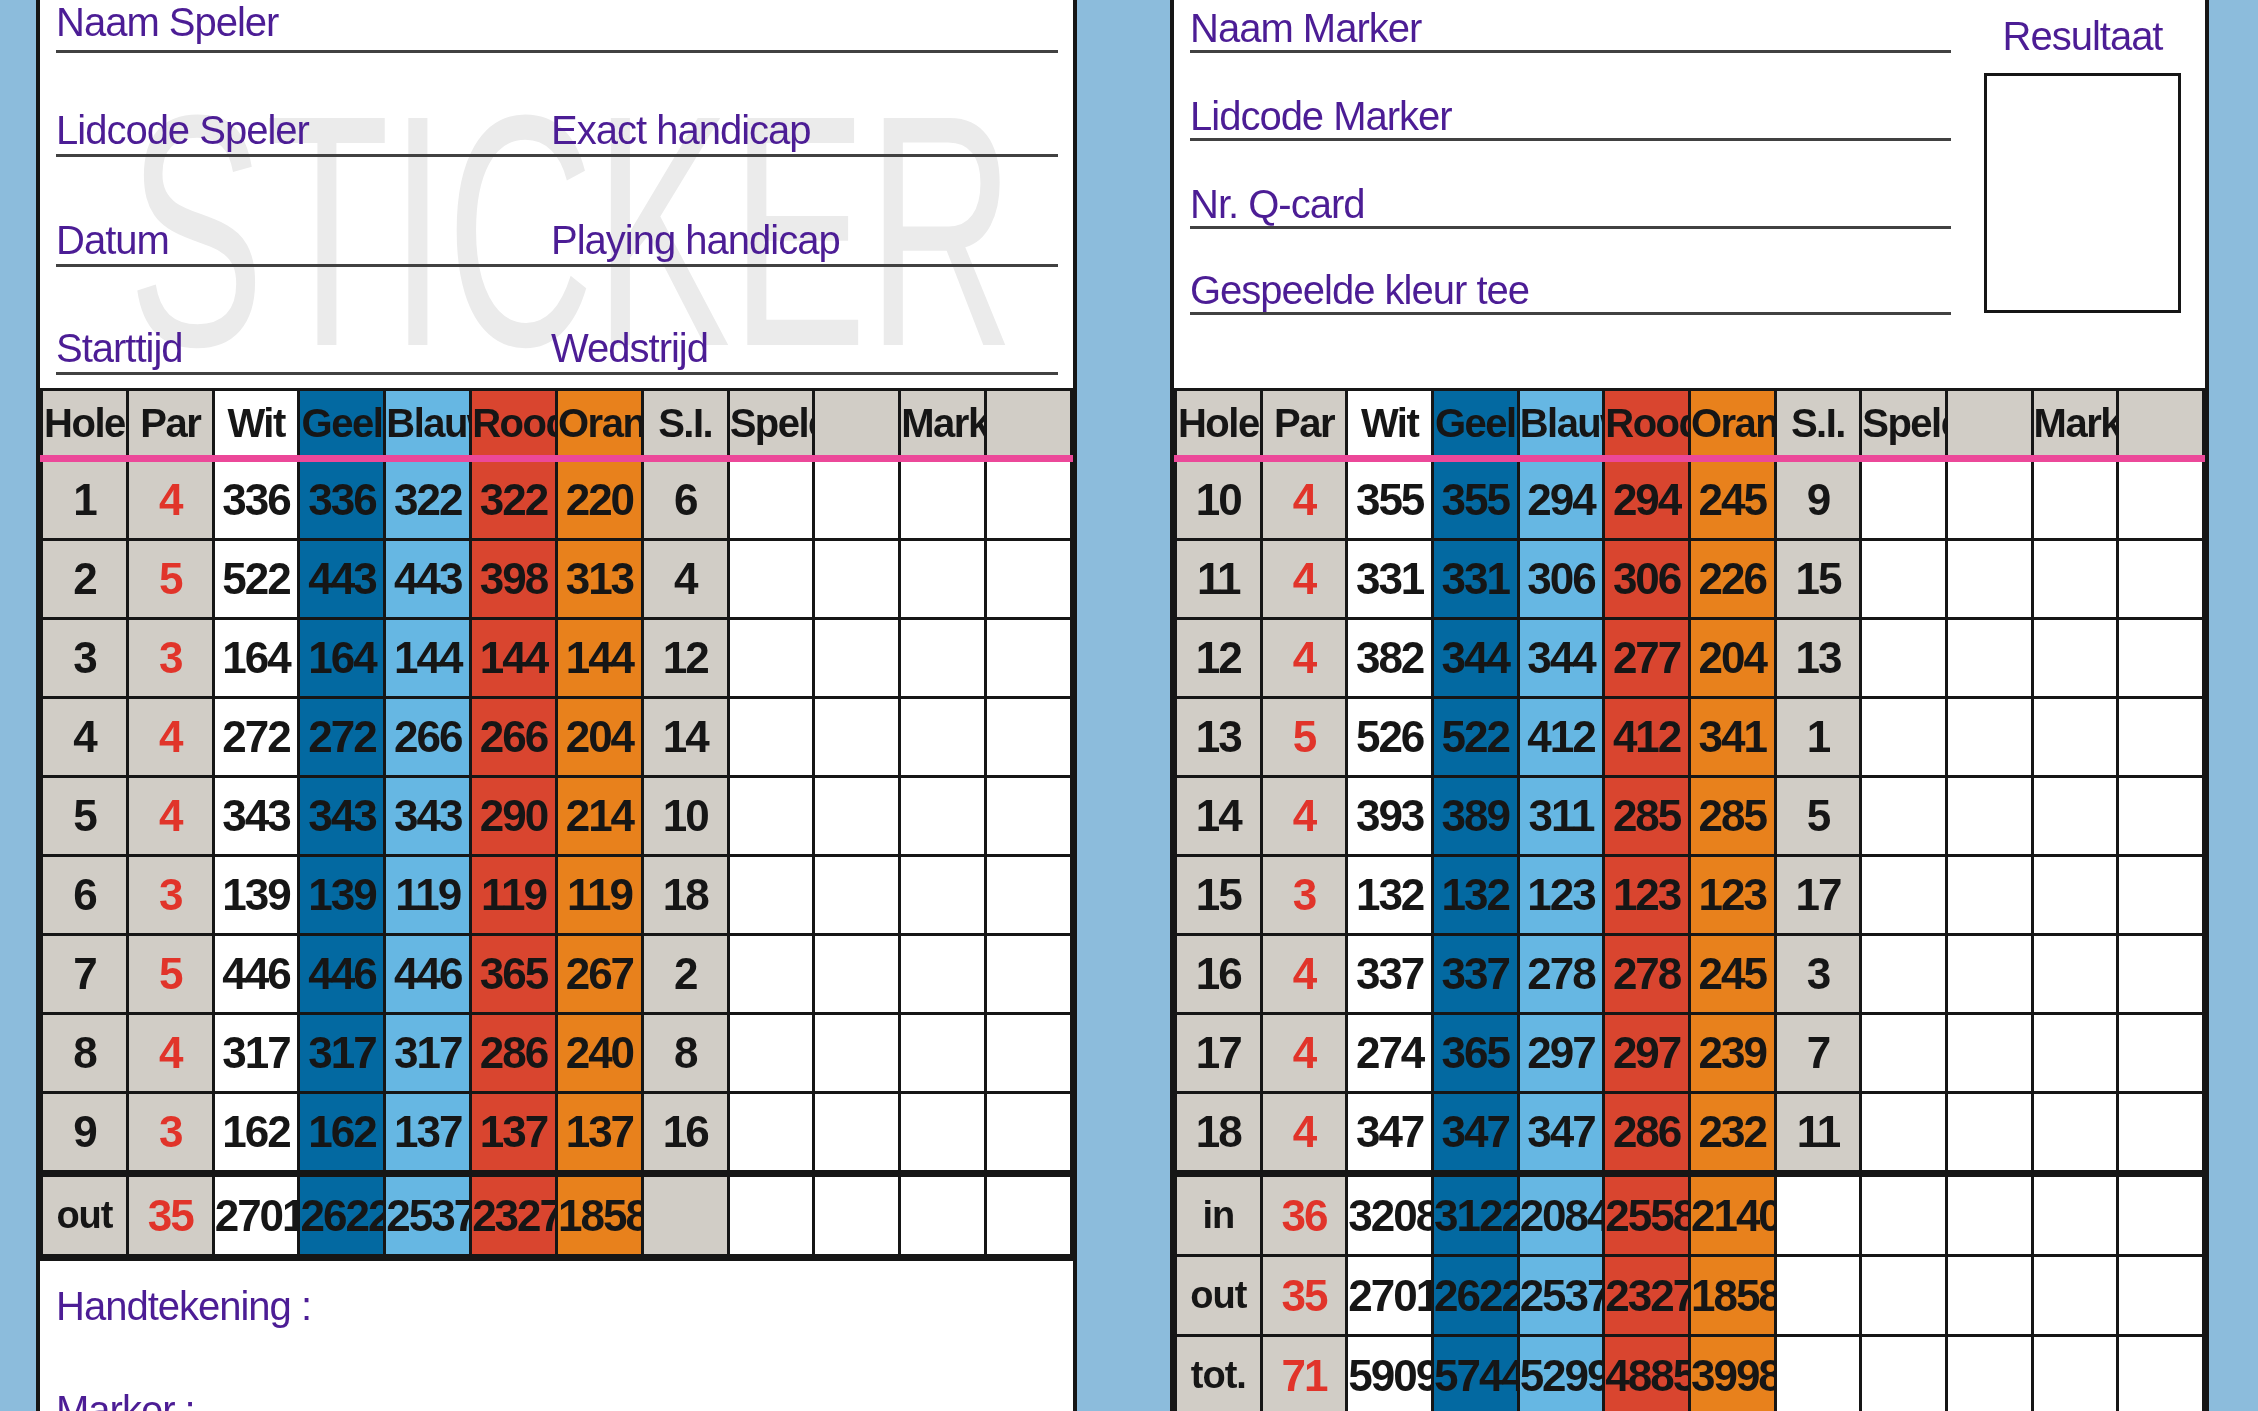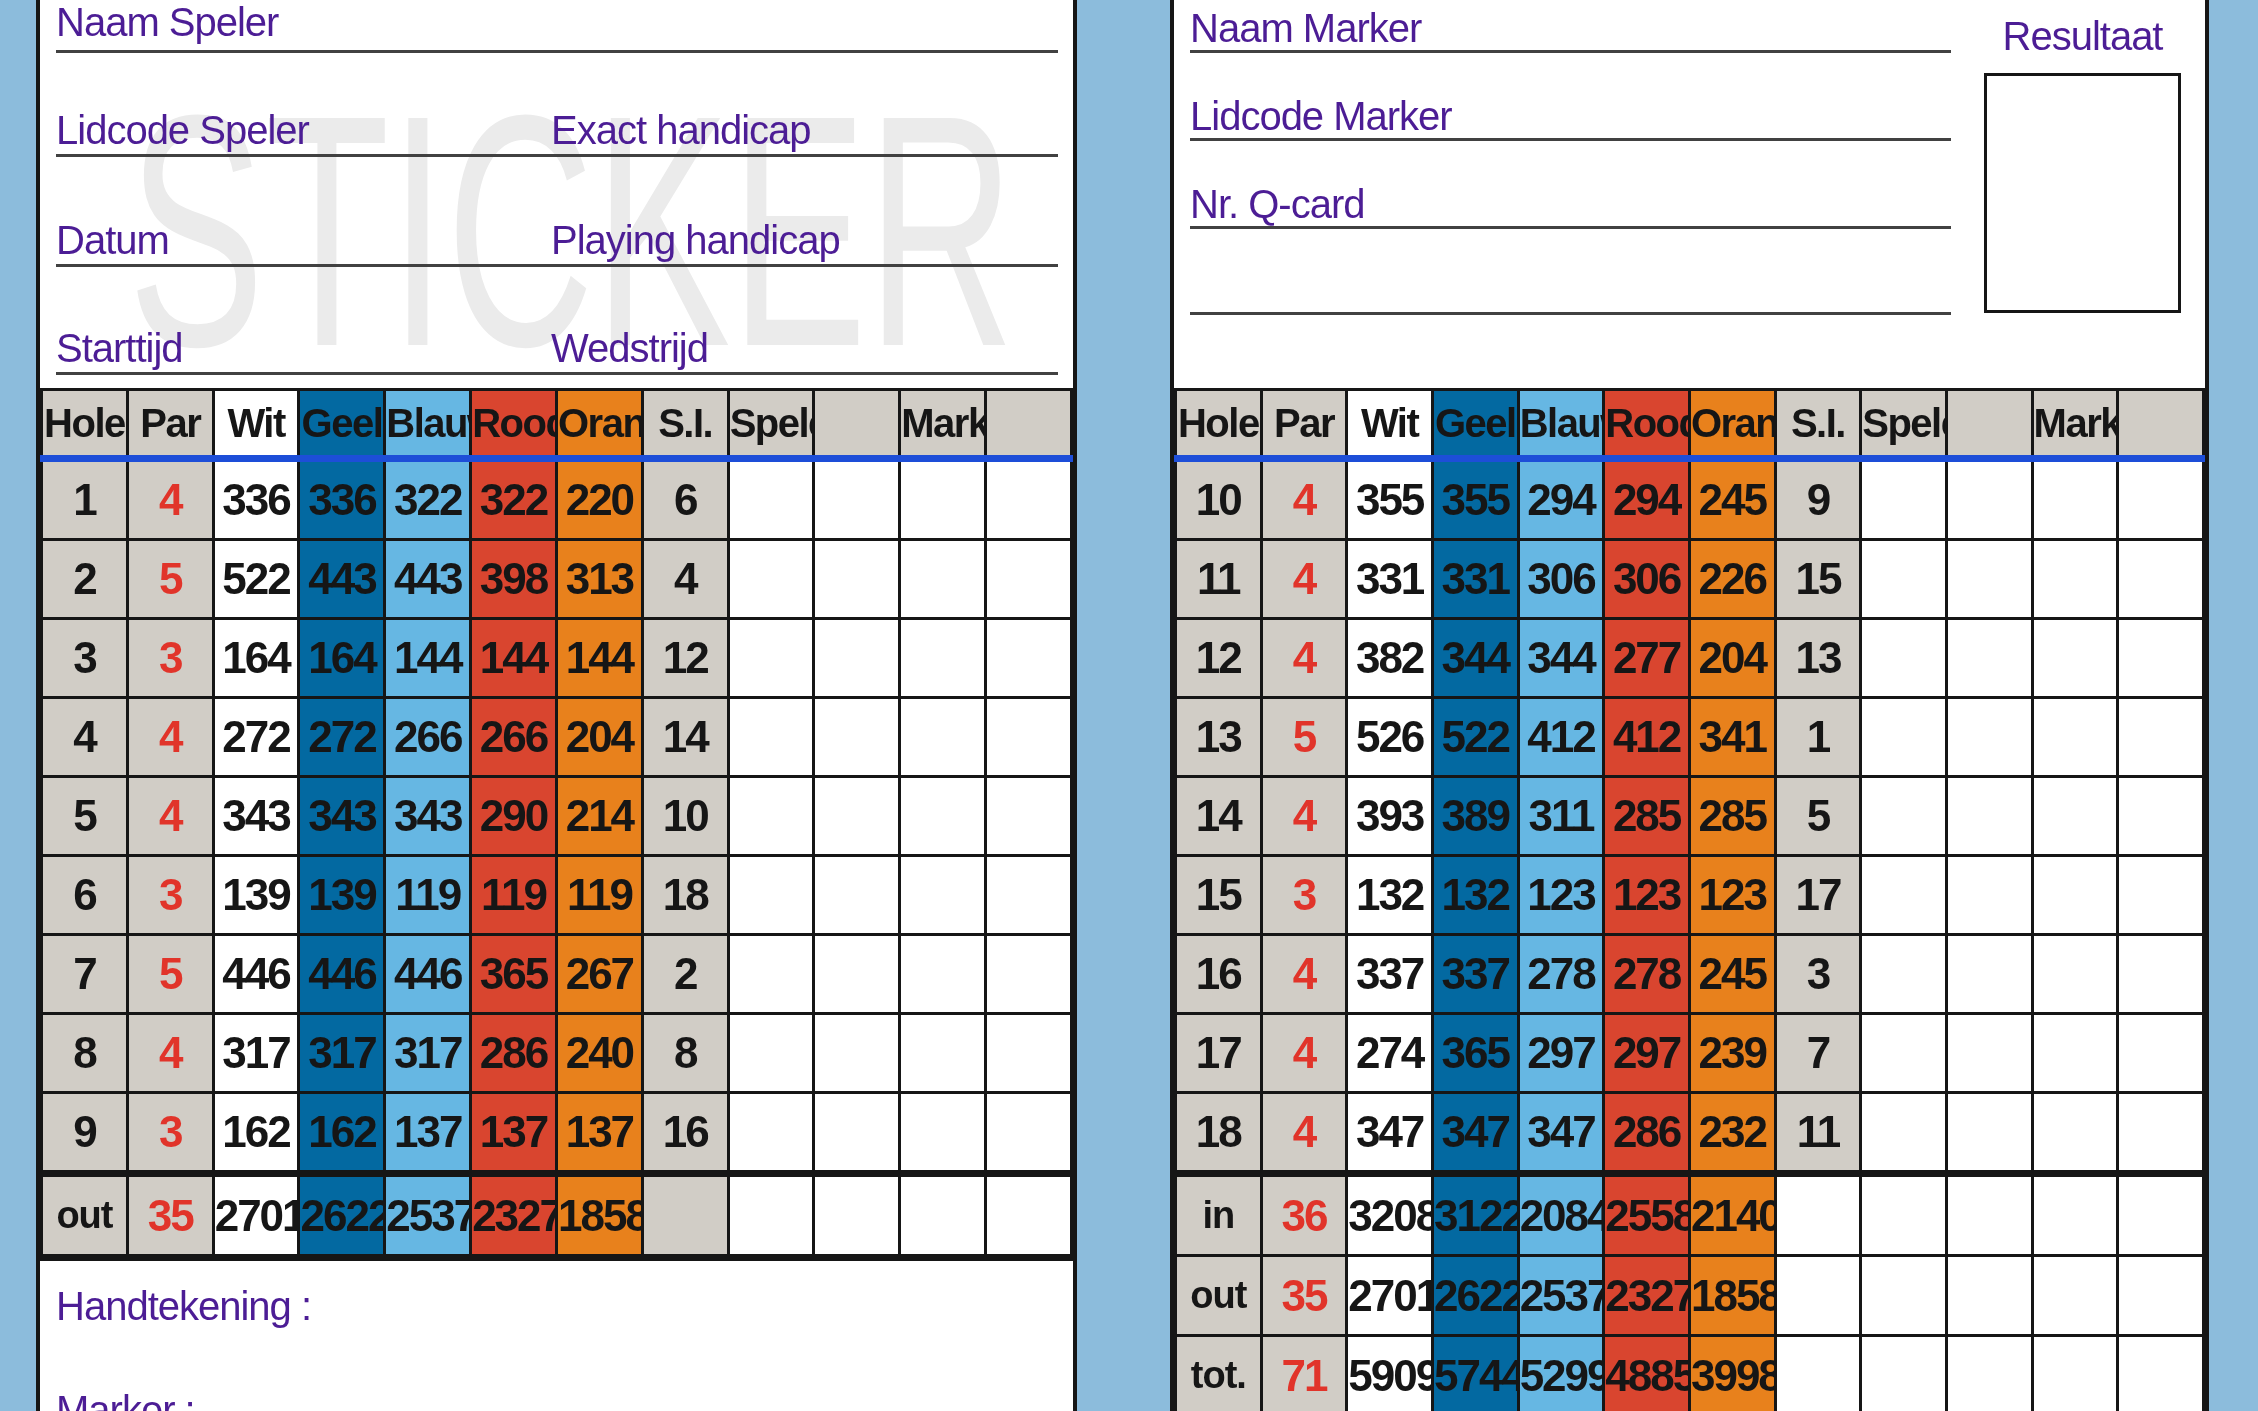--- a/index.html
+++ b/index.html
@@ -48,21 +48,21 @@
   table.grid td.c0, table.grid td.c1, table.grid td.c7{ background:#d1cdc6; }
   table.grid td.c3{ background:#0369a1; }
   table.grid td.c4{ background:#66b7e3; }
   table.grid td.c5{ background:#d9452f; }
   table.grid td.c6{ background:#e8811c; }
   table.grid tr.hdr td.c8, table.grid tr.hdr td.c9,
   table.grid tr.hdr td.c10, table.grid tr.hdr td.c11{ background:#d1cdc6; }
 
   table.grid tr.hdr td{
     height:64px; font-size:40px; letter-spacing:-1.5px;
-    border-bottom:7px solid #1d4ed8;
+    border-bottom:7px solid #ec4899;
   }
   table.grid tr:not(.hdr) td.c1{ color:#e1342a; }
   table.grid tr.total td{ height:77px; }
   table.grid tr.total td.c0{ font-size:38px; letter-spacing:-1px; }
   table.grid tr.first-total td{ border-top:7px solid #161616; }
   #left-table tr.total td{ border-bottom:7px solid #161616; }
   table.grid tr.total td.si-white{ background:#ffffff; }
 </style>
 </head>
 <body>
@@ -254,20 +254,21 @@
 
     <div class="flabel" style="left:16px;top:14px">Naam Marker</div>
     <div class="uline" style="left:16px;width:761px;top:58px"></div>
 
     <div class="flabel" style="left:16px;top:102px">Lidcode Marker</div>
     <div class="uline" style="left:16px;width:761px;top:146px"></div>
 
     <div class="flabel" style="left:16px;top:190px">Nr. Q-card</div>
     <div class="uline" style="left:16px;width:761px;top:234px"></div>
 
+    <div class="flabel" style="left:16px;top:276px">Gespeelde kleur tee</div>
     <div class="uline" style="left:16px;width:761px;top:320px"></div>
 
     <div class="flabel result-label">Resultaat</div>
     <div class="result-box"></div>
 
     <table class="grid" id="right-table">
         <tbody id="tbody-right">
           <tr class="hdr">
             <td class="c0">Hole</td>
             <td class="c1">Par</td>

